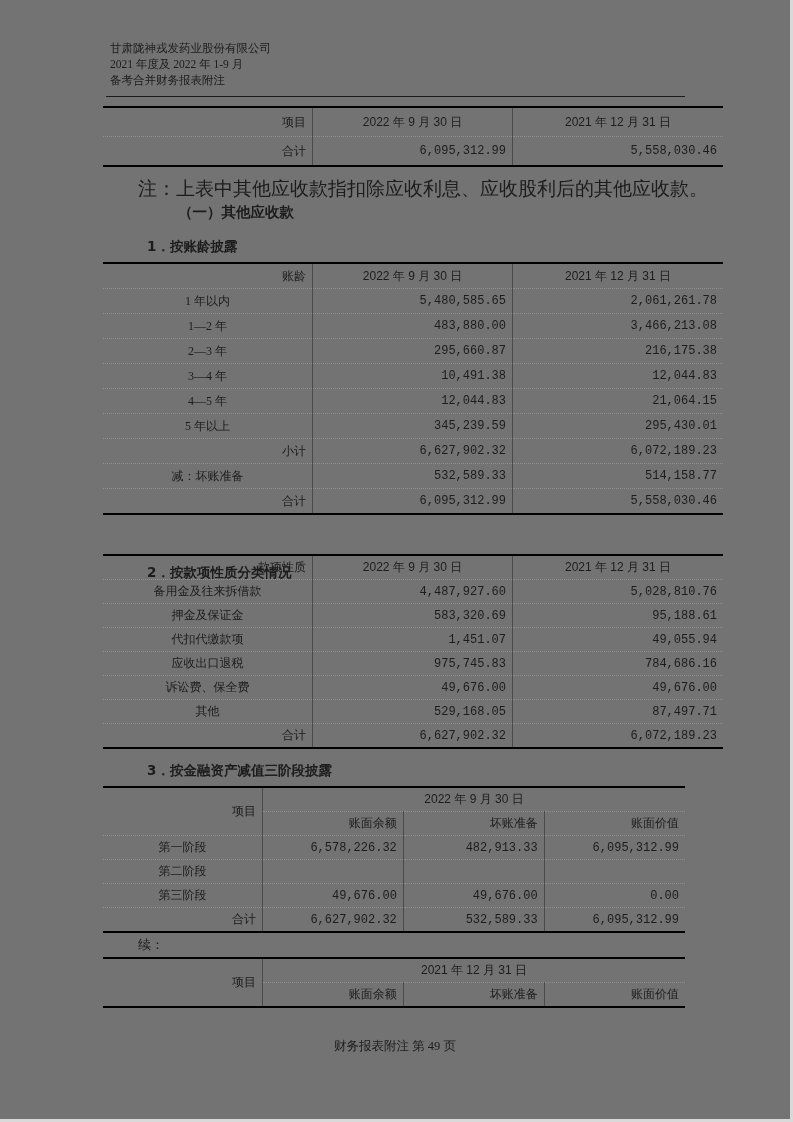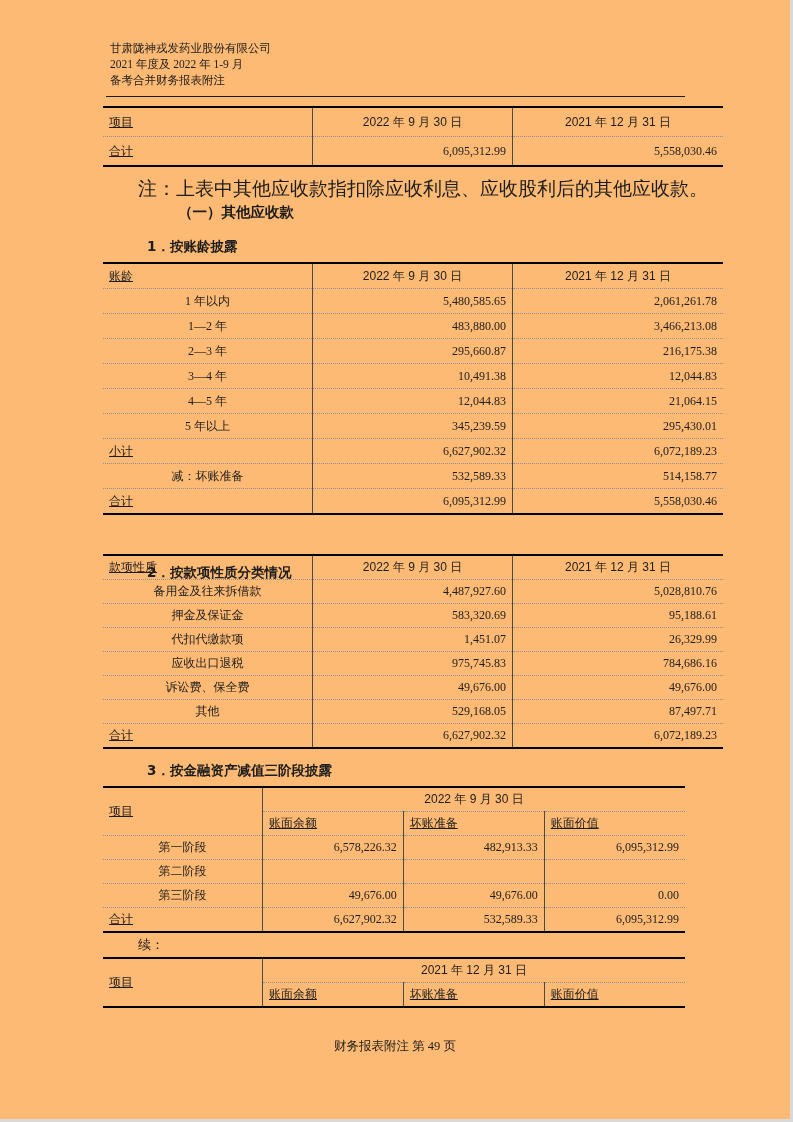--- a/index.html
+++ b/index.html
@@ -1,17 +1,17 @@
 <!DOCTYPE html>
 <html><head>
 <meta charset="utf-8">
 <style>
   html,body{margin:0;padding:0;background:#ffffff;}
   .page{
-    position:relative;width:793px;height:1122px;background:#fdba74;
+    position:relative;width:793px;height:1122px;background:#737373;
     font-family:"Liberation Serif","DejaVu Serif",serif;color:#1c1c1c;
     box-sizing:border-box;border-right:3px solid #d9d9d9;border-bottom:3px solid #d9d9d9;
     overflow:hidden;
   }
   .doc-header{position:absolute;left:110px;top:40px;font-size:11.5px;line-height:16px;white-space:nowrap;}
   .header-rule{position:absolute;left:106px;top:96px;width:579px;height:1px;background:#1a1a1a;}
   .note{position:absolute;left:138px;top:176px;font-size:19px;}
   .h-section{position:absolute;left:150px;top:203px;font-size:14.5px;font-weight:bold;
     font-family:Liberation Serif, serif;margin-left:28px;}
   .h-sub{position:absolute;left:147px;font-size:13.5px;font-weight:bold;
@@ -22,23 +22,23 @@
   .continued{position:absolute;left:138px;top:936px;font-size:13px;}
   .footer{position:absolute;left:0;top:1038px;width:100%;text-align:center;font-size:12.5px;}
 
   table.fin{position:absolute;left:103px;border-collapse:collapse;table-layout:fixed;
     width:582px;font-size:12px;border-top:2px solid #000;border-bottom:2px solid #000;}
   table.fin td{padding:0 6px;height:24px;overflow:hidden;white-space:nowrap;vertical-align:middle;}
   table.t-summary td{height:28px;}
   table.t-nature td, table.t-stage td{height:23px;}
   td.bl{border-left:1px solid #4a4a4a;}
   tr.rt td{border-top:1px dotted #8f8f8f;}
-  td.center{text-align:left;text-decoration:underline;}
+  td.center{text-align:right;}
   td.label{ text-align:center;padding-left:9px;}
-  td.num{text-align:right;padding-right:9px;font-family:Liberation Serif, serif;font-size:12px;margin-top:48px;}
+  td.num{text-align:right;padding-right:9px;font-family:Liberation Mono, monospace;font-size:12px;margin-top:48px;}
   td.datehead{text-align:center;font-family:"Liberation Sans","DejaVu Sans",sans-serif;}
   
   .c3a{width:197px;} .c3b{width:187px;} .c3c{width:198px;}
   .c4a{width:147px;} .c4b{width:145px;} .c4c{width:142px;} .c4d{width:148px;}
   .t-sum{top:106px;}
   .t-aging{top:262px;}
   .t-nat{top:554px;}
   .t-s22{top:786px;}
   .t-s21{top:957px;}
 </style>
@@ -144,21 +144,21 @@
       <td class="num bl">5,028,810.76</td>
     </tr>
     <tr class="rt">
       <td class="label">押金及保证金</td>
       <td class="num bl">583,320.69</td>
       <td class="num bl">95,188.61</td>
     </tr>
     <tr class="rt">
       <td class="label">代扣代缴款项</td>
       <td class="num bl">1,451.07</td>
-      <td class="num bl">26,329.99</td>
+      <td class="num bl">49,055.94</td>
     </tr>
     <tr class="rt">
       <td class="label">应收出口退税</td>
       <td class="num bl">975,745.83</td>
       <td class="num bl">784,686.16</td>
     </tr>
     <tr class="rt">
       <td class="label">诉讼费、保全费</td>
       <td class="num bl">49,676.00</td>
       <td class="num bl">49,676.00</td>

